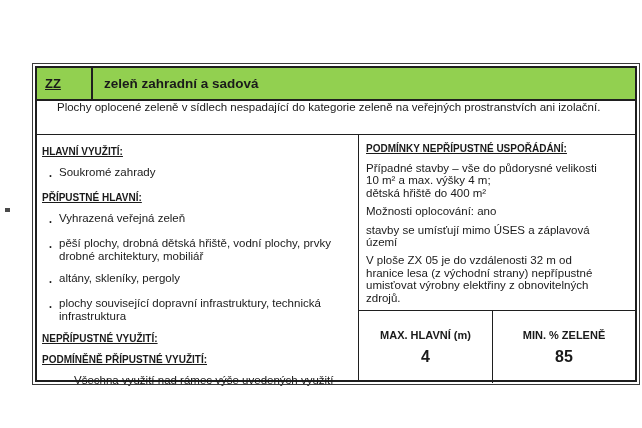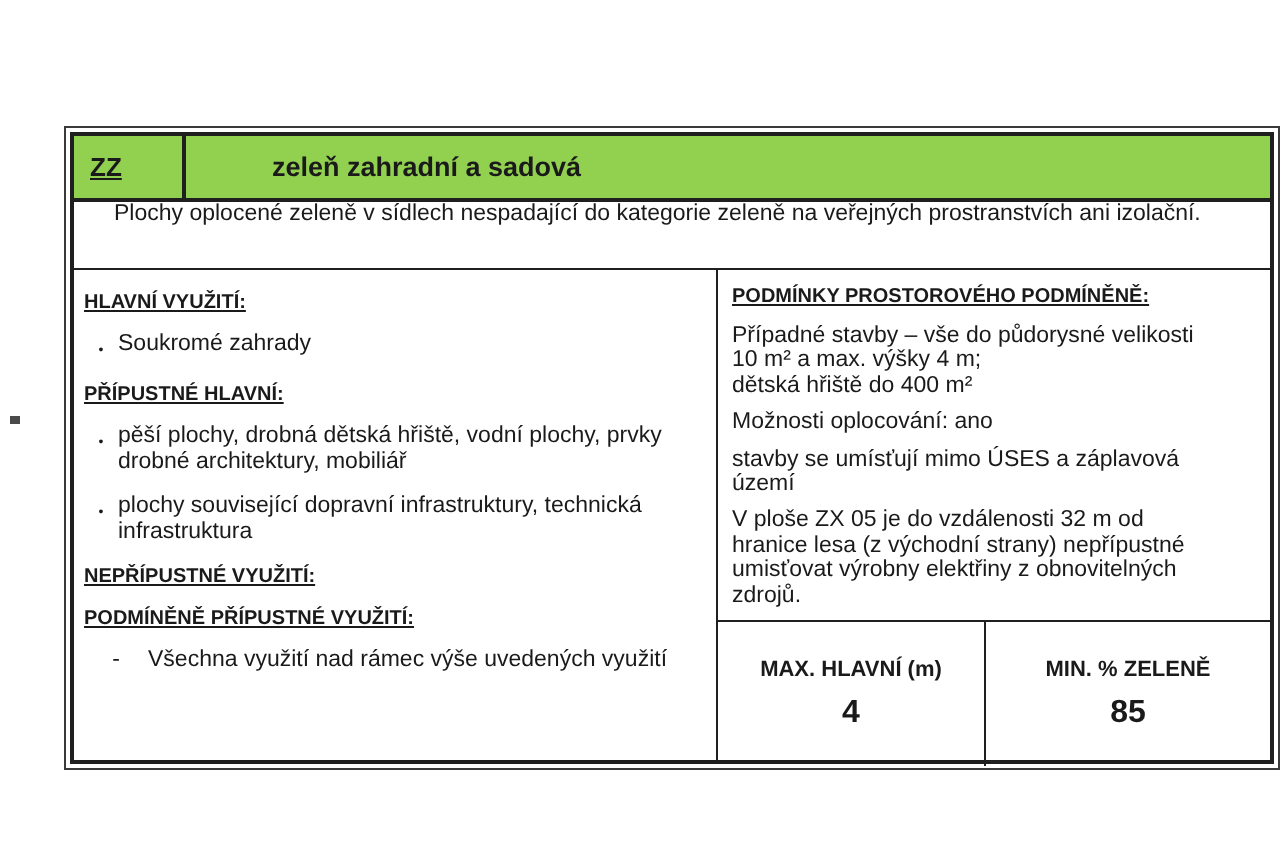--- a/index.html
+++ b/index.html
@@ -10,21 +10,21 @@
   .sheet {
     position:absolute; left:35px; top:66px; width:598px; height:312px;
     border:2px solid #1f1f1f; outline:1px solid #3a3a3a; outline-offset:2px;
     display:flex; flex-direction:column; background:#ffffff;
   }
   .header-row { flex:0 0 31px; display:flex; border-bottom:2px solid #1f1f1f; }
   .code-cell {
     flex:0 0 46px; border-right:2px solid #1f1f1f; display:flex; align-items:center;
     padding-left:8px; font-weight:bold; font-size:13px; text-decoration:underline;
   }
-  .title-cell { flex:1; display:flex; align-items:center; padding-left:11px; font-weight:bold; font-size:13.5px;margin-left:32px; }
+  .title-cell { flex:1; display:flex; align-items:center; padding-left:11px; font-weight:bold; font-size:13.5px; }
   .desc-row {
     flex:0 0 33px; border-bottom:1px solid #1f1f1f; display:flex; align-items:flex-start;
     padding:0 20px; font-size:11.5px;
   }
   .body-row { flex:1; display:flex; min-height:0; }
   .left-col { flex:0 0 322px; border-right:1px solid #1f1f1f; padding:7px 8px 0 5px; box-sizing:border-box; }
   .right-col { flex:1; display:flex; flex-direction:column; min-width:0; }
   .conditions { flex:1; padding:7px 8px 0 7px; }
   .heading {
     font-weight:bold; text-decoration:underline; font-size:10px;
@@ -74,40 +74,48 @@
 
         <div class="li">
           <span class="marker">•</span>
           <span class="txt">Soukromé zahrady</span>
         </div>
 
         <div class="heading">PŘÍPUSTNÉ HLAVNÍ:</div>
 
         <div class="li">
           <span class="marker">•</span>
+          <span class="txt">Vyhrazená veřejná zeleň</span>
+        </div>
+        <div class="li">
+          <span class="marker">•</span>
           <span class="txt">pěší plochy, drobná dětská hřiště, vodní plochy, prvky drobné architektury, mobiliář</span>
+        </div>
+        <div class="li">
+          <span class="marker">•</span>
+          <span class="txt">altány, skleníky, pergoly</span>
         </div>
         <div class="li">
           <span class="marker">•</span>
           <span class="txt">plochy související dopravní infrastruktury, technická infrastruktura</span>
         </div>
 
         <div class="heading">NEPŘÍPUSTNÉ VYUŽITÍ:</div>
 
         <div class="heading">PODMÍNĚNĚ PŘÍPUSTNÉ VYUŽITÍ:</div>
 
         <div class="li dash">
           <span class="marker">-</span>
           <span class="txt">Všechna využití nad rámec výše uvedených využití</span>
         </div>
       </div>
 
       <div class="right-col">
         <div class="conditions">
-          <div class="heading">PODMÍNKY PROSTOROVÉHO PODMÍNĚNĚ:</div>
+          <div class="heading">PODMÍNKY NEPŘÍPUSTNÉ USPOŘÁDÁNÍ:</div>
           <div class="para">Případné stavby – vše do půdorysné velikosti
 10 m² a max. výšky 4 m;
 dětská hřiště do 400 m²</div>
           <div class="para">Možnosti oplocování: ano</div>
           <div class="para">stavby se umísťují mimo ÚSES a záplavová
 území</div>
           <div class="para">V ploše ZX 05 je do vzdálenosti 32 m od
 hranice lesa (z východní strany) nepřípustné
 umisťovat výrobny elektřiny z obnovitelných
 zdrojů.</div>

